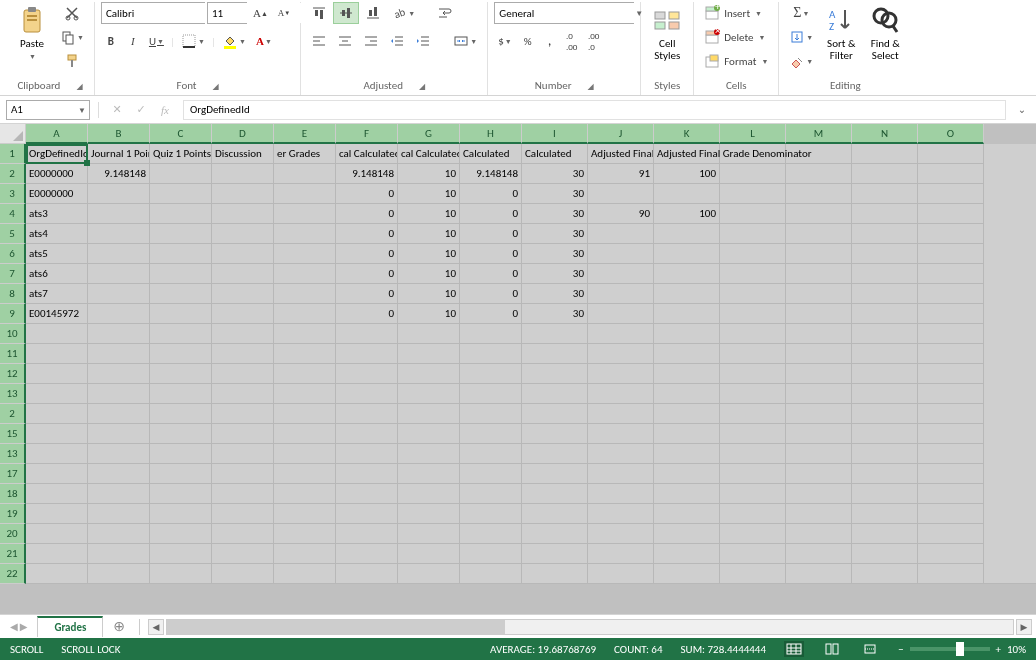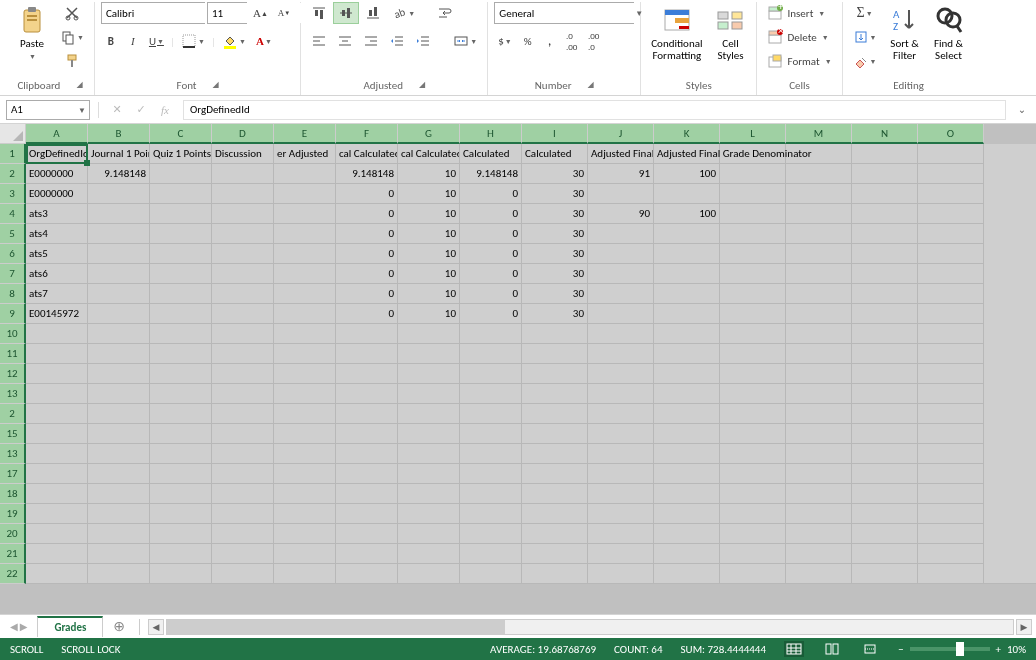--- a/index.html
+++ b/index.html
@@ -1,20 +1,20 @@
 <!DOCTYPE html>
 <html><head>
 <meta charset="utf-8">
 <style>
 *{box-sizing:border-box;margin:0;padding:0;font-family:"Segoe UI","Calibri",sans-serif;font-size:11px;-webkit-user-select:none;user-select:none}
 body{background:#fff;width:1036px;height:660px;overflow:hidden;display:flex;flex-direction:column}
 .ribbon{height:96px;background:#fff;border-bottom:1px solid #d4d4d4;display:flex;padding:2px 6px 0}
 .group{border-right:1px solid #e1e1e1;display:flex;flex-direction:column;justify-content:space-between;padding:0 6px 2px}
 .group-body{display:flex;gap:4px;flex:1;align-items:flex-start}
-.group-label{text-align:center;color:#666;font-size:11px;padding:1px 0;display:flex;justify-content:center;gap:16px}
+.group-label{text-align:center;color:#666;font-size:11px;padding:1px 0;display:flex;justify-content:center;align-items:center;gap:16px}
 .dialog-launcher{font-size:8px;color:#777;cursor:pointer}
 .vbtn{display:flex;flex-direction:column;align-items:center;gap:2px;padding:2px 4px;cursor:pointer}
 .vbtn svg{width:32px;height:32px}
 .vbtn .lbl{font-size:11px;text-align:center;line-height:1.1}
 .col{display:flex;flex-direction:column;gap:2px}
 .row{display:flex;gap:2px;align-items:center}
 .sbtn{padding:2px 4px;cursor:pointer;display:flex;align-items:center;justify-content:center;min-width:20px;height:22px;color:#444}
 .sbtn.active{background:#cfe8cf;border:1px solid #9bcf9b}
 .sbtn svg{width:16px;height:16px}
 .dd{display:flex;align-items:center;border:1px solid #ababab;background:#fff;height:22px}
@@ -263,30 +263,20 @@
     <div class="group-label">
         <span>Number</span>
         <span class="dialog-launcher">◢</span>
       </div>
   </div>
 
   <div class="group">
     <div class="group-body">
       <div class="vbtn">
         <svg viewBox="0 0 32 32">
-            <rect x="4" y="6" width="24" height="20" fill="#fff" stroke="#aaa"></rect>
-            <rect x="4" y="6" width="24" height="5" fill="#3b7dd8"></rect>
-            <rect x="14" y="14" width="14" height="5" fill="#e8a33d"></rect>
-            <rect x="18" y="22" width="10" height="3" fill="#c00"></rect>
-          </svg>
-        <span class="lbl" style="white-space:pre-line">Conditional
-Formatting</span>
-      </div>
-      <div class="vbtn">
-        <svg viewBox="0 0 32 32">
             <rect x="4" y="8" width="10" height="7" fill="#d9d9d9" stroke="#999"></rect>
             <rect x="18" y="8" width="10" height="7" fill="#ffe699" stroke="#999"></rect>
             <rect x="4" y="18" width="10" height="7" fill="#c6efce" stroke="#999"></rect>
             <rect x="18" y="18" width="10" height="7" fill="#f8cbad" stroke="#999"></rect>
           </svg>
         <span class="lbl" style="white-space:pre-line">Cell
 Styles</span>
       </div>
     </div>
     <div class="group-label">
@@ -439,21 +429,21 @@
         <div class="rowhead">20</div>
         <div class="rowhead">21</div>
         <div class="rowhead">22</div>
       </div>
     <div class="cells" id="cells">
       <div class="selbox" style="left:0;top:0;width:62px;height:20px"></div>
     <div class="cell" style="left: 0px; top: 0px; width: 62px;">OrgDefinedId</div>
         <div class="cell" style="left: 62px; top: 0px; width: 62px;">Journal 1 Points</div>
         <div class="cell" style="left: 124px; top: 0px; width: 62px;">Quiz 1 Points</div>
         <div class="cell" style="left: 186px; top: 0px; width: 62px;">Discussion</div>
-        <div class="cell" style="left: 248px; top: 0px; width: 62px;">er Adjusted</div>
+        <div class="cell" style="left: 248px; top: 0px; width: 62px;">er Grades</div>
         <div class="cell" style="left: 310px; top: 0px; width: 62px;">cal Calculated</div>
         <div class="cell" style="left: 372px; top: 0px; width: 62px;">cal Calculated</div>
         <div class="cell" style="left: 434px; top: 0px; width: 62px;">Calculated</div>
         <div class="cell" style="left: 496px; top: 0px; width: 66px;">Calculated</div>
         <div class="cell" style="left: 562px; top: 0px; width: 66px;">Adjusted Final</div>
         <div class="cell" style="left: 628px; top: 0px; width: 66px; overflow: visible; z-index: 2;">Adjusted Final Grade Denominator</div>
         <div class="cell" style="left: 694px; top: 0px; width: 66px;"></div>
         <div class="cell" style="left: 760px; top: 0px; width: 66px;"></div>
         <div class="cell" style="left: 826px; top: 0px; width: 66px;"></div>
         <div class="cell" style="left: 892px; top: 0px; width: 66px;"></div>

